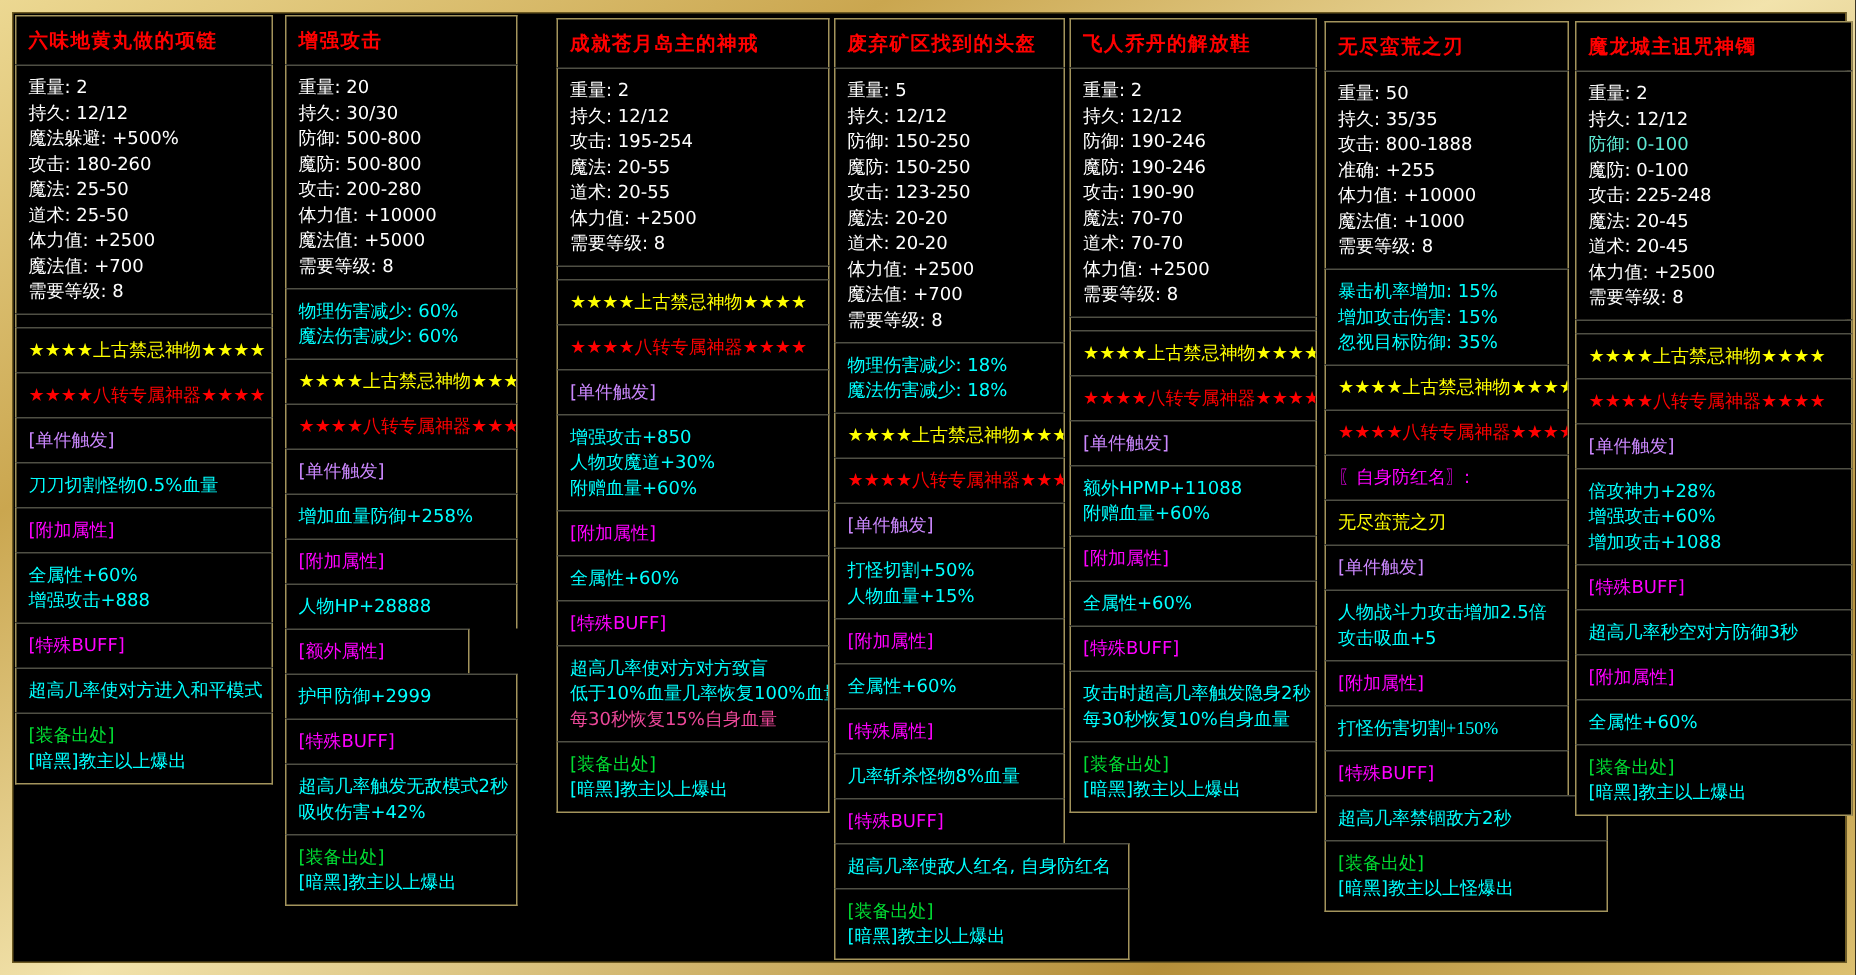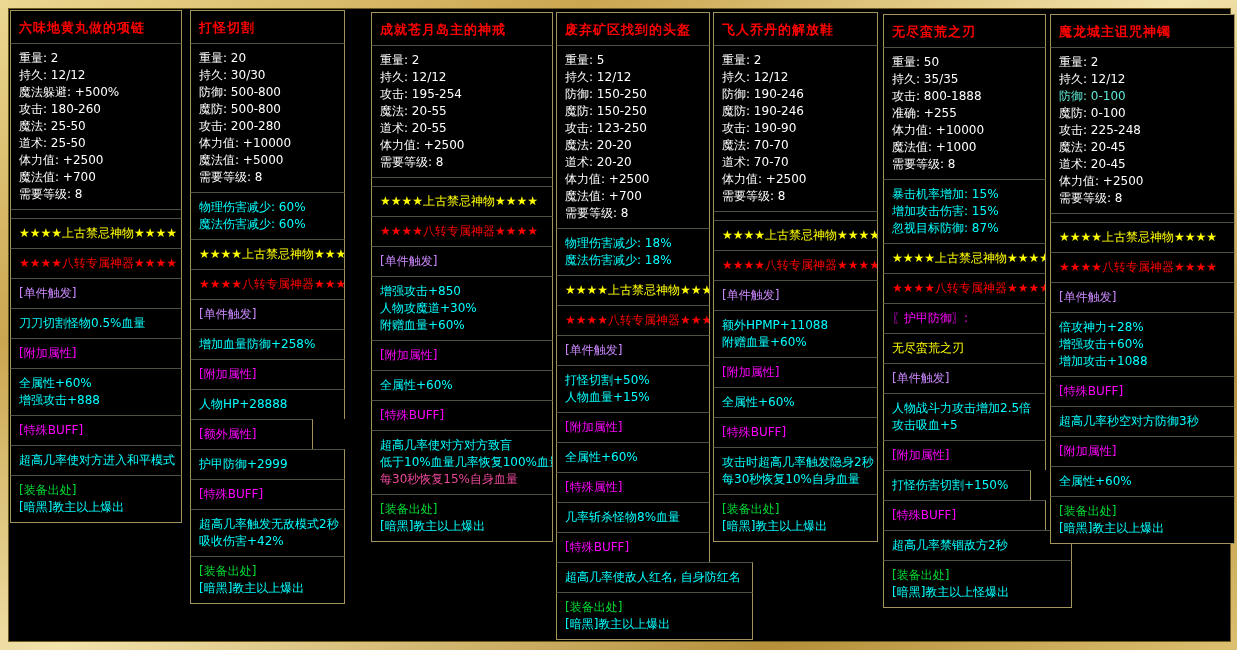--- a/index.html
+++ b/index.html
@@ -83,21 +83,21 @@
       <div class="sec" style="width: 172px;">
         <div class="line" style="color: rgb(0, 255, 255);">超高几率使对方进入和平模式</div>
       </div>
       <div class="sec last" style="width: 172px;">
         <div class="line" style="color: rgb(0, 221, 51);">[装备出处]</div>
         <div class="line" style="color: rgb(0, 255, 255);">[暗黑]教主以上爆出</div>
       </div>
     </div>
     <div class="tooltip" style="left: 190px; top: 10px;">
       <div class="sec first" style="width: 155px;">
-        <div class="line title-line" style="color: rgb(255, 0, 0);">打怪切割</div>
+        <div class="line title-line" style="color: rgb(255, 0, 0);">增强攻击</div>
       </div>
       <div class="sec" style="width: 155px;">
         <div class="line" style="color: rgb(255, 255, 255);">重量: 20</div>
         <div class="line" style="color: rgb(255, 255, 255);">持久: 30/30</div>
         <div class="line" style="color: rgb(255, 255, 255);">防御: 500-800</div>
         <div class="line" style="color: rgb(255, 255, 255);">魔防: 500-800</div>
         <div class="line" style="color: rgb(255, 255, 255);">攻击: 200-280</div>
         <div class="line" style="color: rgb(255, 255, 255);">体力值: +10000</div>
         <div class="line" style="color: rgb(255, 255, 255);">魔法值: +5000</div>
         <div class="line" style="color: rgb(255, 255, 255);">需要等级: 8</div>
@@ -301,45 +301,45 @@
         <div class="line" style="color: rgb(255, 255, 255);">持久: 35/35</div>
         <div class="line" style="color: rgb(255, 255, 255);">攻击: 800-1888</div>
         <div class="line" style="color: rgb(255, 255, 255);">准确: +255</div>
         <div class="line" style="color: rgb(255, 255, 255);">体力值: +10000</div>
         <div class="line" style="color: rgb(255, 255, 255);">魔法值: +1000</div>
         <div class="line" style="color: rgb(255, 255, 255);">需要等级: 8</div>
       </div>
       <div class="sec" style="width: 163px;">
         <div class="line" style="color: rgb(0, 255, 255);">暴击机率增加: 15%</div>
         <div class="line" style="color: rgb(0, 255, 255);">增加攻击伤害: 15%</div>
-        <div class="line" style="color: rgb(0, 255, 255);">忽视目标防御: 87%</div>
-      </div>
-      <div class="sec" style="width: 163px;">
-        <div class="line" style="color: rgb(255, 255, 0);">★★★★上古禁忌神物★★★★</div>
-      </div>
-      <div class="sec" style="width: 163px;">
-        <div class="line" style="color: rgb(255, 0, 0);">★★★★八转专属神器★★★★</div>
-      </div>
-      <div class="sec" style="width: 163px;">
-        <div class="line" style="color: rgb(255, 0, 255);">〖护甲防御〗:</div>
+        <div class="line" style="color: rgb(0, 255, 255);">忽视目标防御: 35%</div>
+      </div>
+      <div class="sec" style="width: 163px;">
+        <div class="line" style="color: rgb(255, 255, 0);">★★★★上古禁忌神物★★★★</div>
+      </div>
+      <div class="sec" style="width: 163px;">
+        <div class="line" style="color: rgb(255, 0, 0);">★★★★八转专属神器★★★★</div>
+      </div>
+      <div class="sec" style="width: 163px;">
+        <div class="line" style="color: rgb(255, 0, 255);">〖自身防红名〗:</div>
       </div>
       <div class="sec" style="width: 163px;">
         <div class="line" style="color: rgb(255, 255, 0);">无尽蛮荒之刃</div>
       </div>
       <div class="sec" style="width: 163px;">
         <div class="line" style="color: rgb(204, 136, 255);">[单件触发]</div>
       </div>
       <div class="sec" style="width: 163px;">
         <div class="line" style="color: rgb(0, 255, 255);">人物战斗力攻击增加2.5倍</div>
         <div class="line" style="color: rgb(0, 255, 255);">攻击吸血+5</div>
       </div>
       <div class="sec" style="width: 163px;">
         <div class="line" style="color: rgb(255, 0, 255);">[附加属性]</div>
       </div>
-      <div class="sec" style="width: 148px;">
+      <div class="sec" style="width: 163px; font-family: Liberation Serif, serif;">
         <div class="line" style="color: rgb(0, 255, 255);">打怪伤害切割+150%</div>
       </div>
       <div class="sec" style="width: 163px;">
         <div class="line" style="color: rgb(255, 0, 255);">[特殊BUFF]</div>
       </div>
       <div class="sec" style="width: 189px;">
         <div class="line" style="color: rgb(0, 255, 255);">超高几率禁锢敌方2秒</div>
       </div>
       <div class="sec last" style="width: 189px;">
         <div class="line" style="color: rgb(0, 221, 51);">[装备出处]</div>

